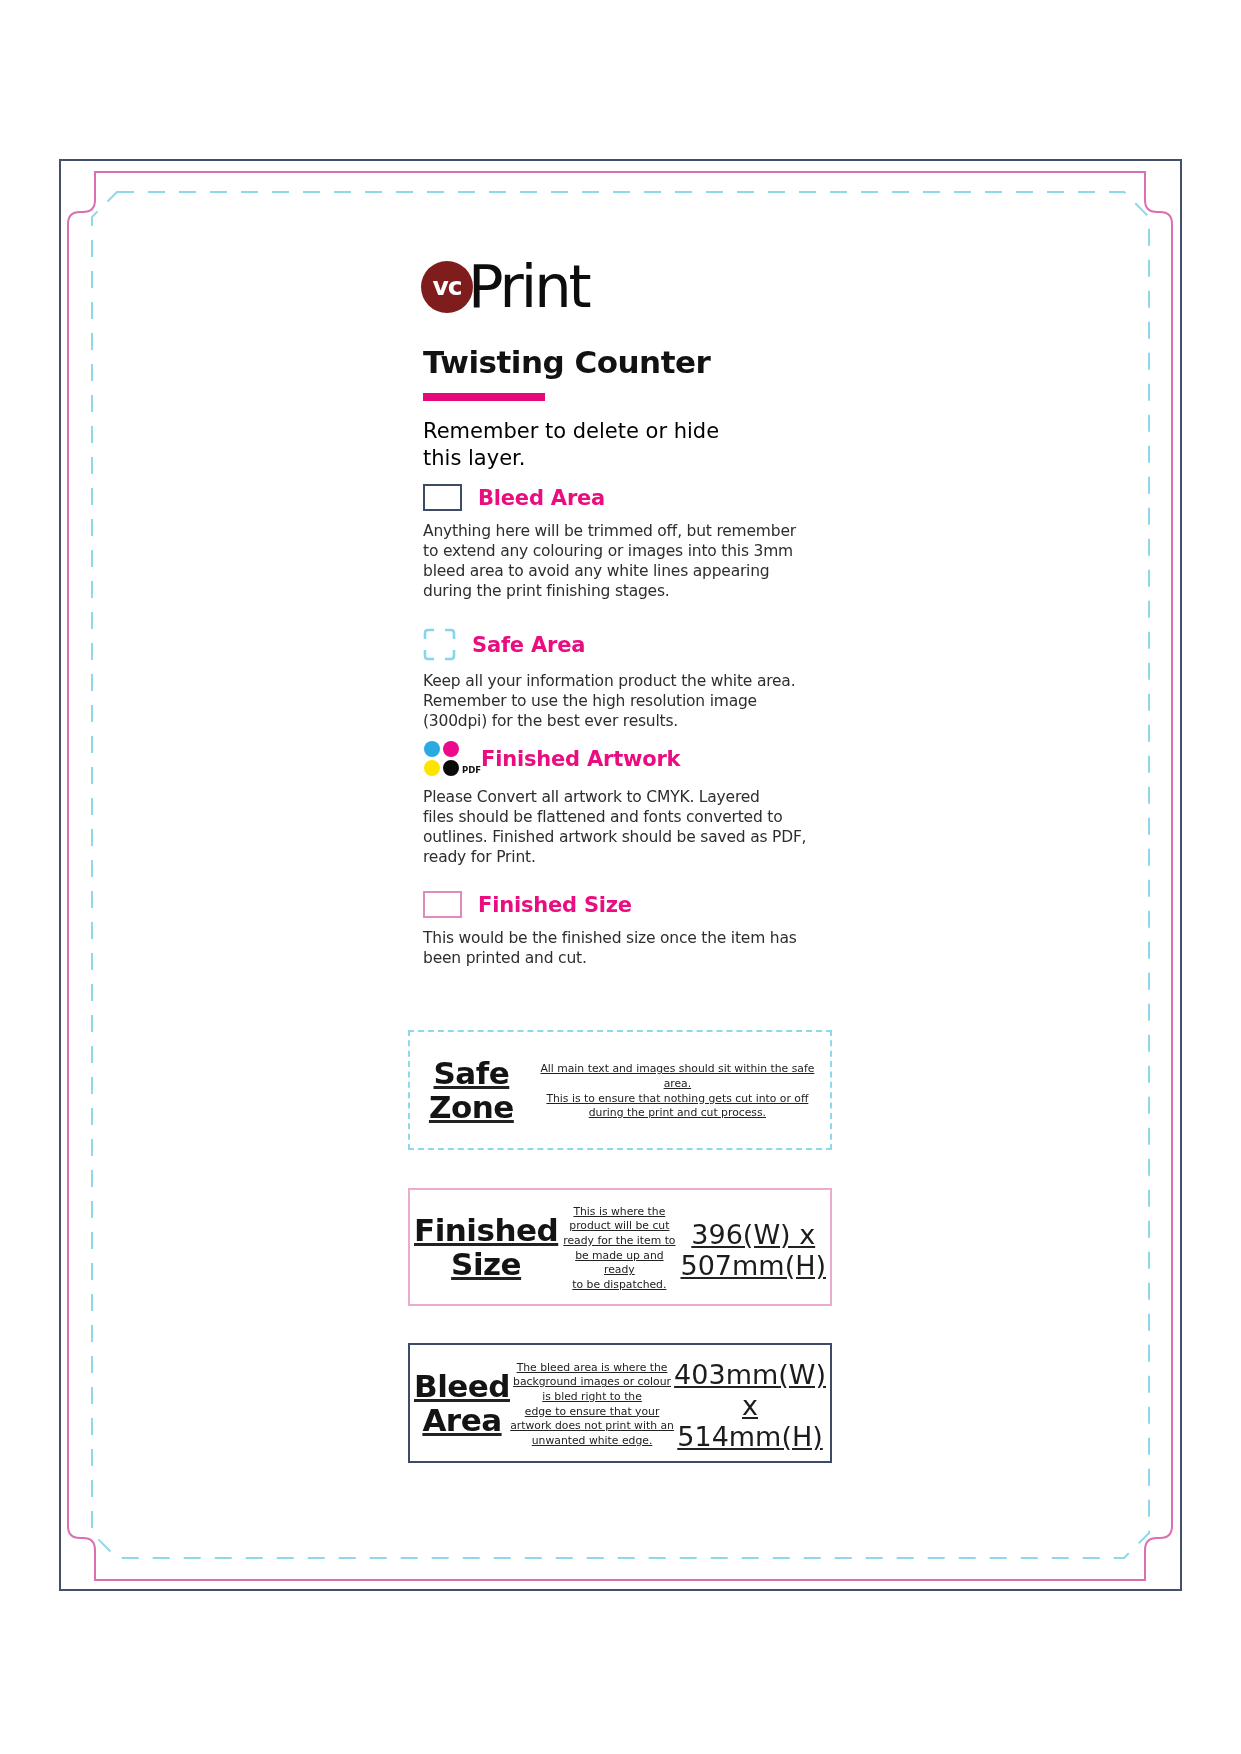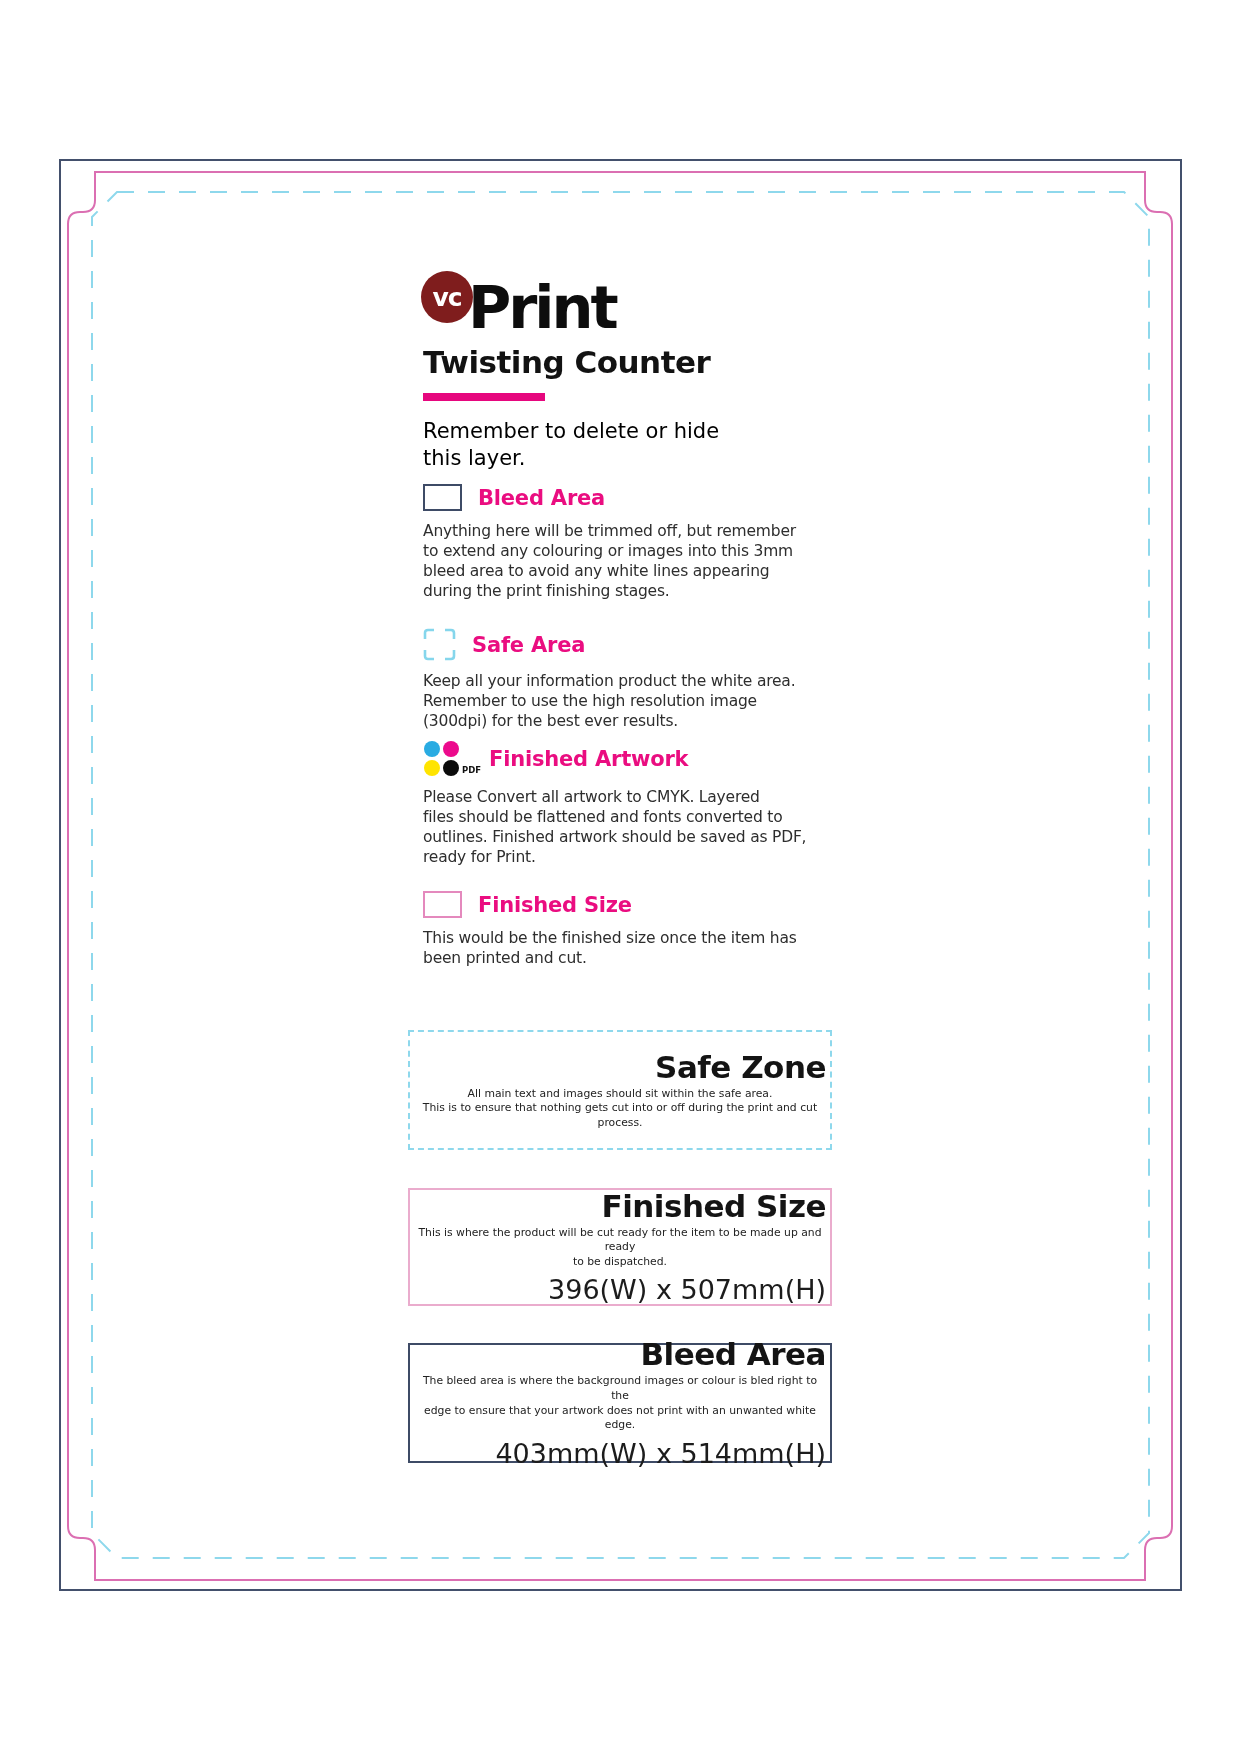--- a/index.html
+++ b/index.html
@@ -6,21 +6,21 @@
   html,body { background:#ffffff; }
   body { font-family:"DejaVu Sans","Liberation Sans",sans-serif; color:#222; }
   .page { position:relative; width:1241px; height:1754px; background:#fff; overflow:hidden; margin:0 auto; }
   .frame { position:absolute; left:0; top:0; }
 
   
   .logo { position:absolute; left:421px; top:252px; display:flex; align-items:center; }
   .logo-circle { width:52px; height:52px; border-radius:50%; background:#7f1d1d; color:#fff;
                  display:flex; align-items:center; justify-content:center;
                  font-weight:bold; font-size:25px; letter-spacing:-1px; }
-  .logo-print { font-size:59px; font-weight:bold; color:#0d0d0d; letter-spacing:-3px; margin-left:-5px;margin-top:21px; }
+  .logo-print { font-size:59px; font-weight:normal; color:#0d0d0d; letter-spacing:-3px; margin-left:-5px; }
 
   
   .page-title { position:absolute; left:423px; top:344px; font-size:31px; font-weight:bold;
                 color:#121212; letter-spacing:-0.5px; }
   .title-underline { position:absolute; left:423px; top:393px; width:122px; height:8px; background:#e6077e; }
   .reminder { position:absolute; left:423px; top:418px; font-size:21px; line-height:27px;
               color:#000000; white-space:pre-line; }
 
   
   .section { position:absolute; left:423px; width:440px; }
@@ -31,22 +31,22 @@
   .swatch { width:39px; height:27px; background:#fff; flex:0 0 auto; }
   .swatch.navy { border:2px solid #3e4b66; }
   .swatch.pink { border:2px solid #e489bd; }
   #sec-bleed    { top:484px; }
   #sec-safe     { top:628px; }
   #sec-artwork  { top:740px; }
   #sec-finsize  { top:891px; }
 
   
   .info-box { position:absolute; left:408px; width:424px; text-align:center;
-              display:flex; flex-direction:column; align-items:flex-end; justify-content:center;
-              background:#fff; padding:6px 4px; }
+              display:flex; flex-direction:row; align-items:center; justify-content:center;
+              background:#fff; padding:6px 4px;text-decoration:underline; }
   #box-safezone { top:1030px; height:120px; border:2px dashed #8ed8ec; }
   #box-finsize  { top:1188px; height:118px; border:2px solid #eaaccd; }
   #box-bleed    { top:1343px; height:120px; border:2px solid #3e4b66; }
   .box-title { font-size:31px; font-weight:bold; color:#141414; letter-spacing:-0.5px; line-height:1.1; }
   .box-desc  { font-size:10.8px; line-height:1.35; color:#222; white-space:pre-line; margin-top:3px; }
   .box-dims  { font-size:27px; color:#1c1c1c; margin-top:5px; }
 </style>
 </head>
 <body>
 
@@ -92,21 +92,21 @@
         </g>
       </svg>
       <span class="sec-title">Safe Area</span>
     </div>
     <p class="sec-body">Keep all your information product the white area.
 Remember to use the high resolution image
 (300dpi) for the best ever results.</p>
   </div>
 
   <div class="section" id="sec-artwork">
-    <div class="sec-head" style="gap:8px;">
+    <div class="sec-head" style="gap:0;">
       <svg width="58" height="37" viewBox="0 0 58 37">
         <circle cx="9" cy="9" r="8" fill="#29abe2"></circle>
         <circle cx="28" cy="9" r="8" fill="#ec0a8c"></circle>
         <circle cx="9" cy="28" r="8" fill="#ffe400"></circle>
         <circle cx="28" cy="28" r="8" fill="#0b0b0b"></circle>
         <text x="39" y="33" font-size="8.5" font-weight="bold" fill="#111">PDF</text>
       </svg>
       <span class="sec-title">Finished Artwork</span>
     </div>
     <p class="sec-body">Please Convert all artwork to CMYK. Layered

